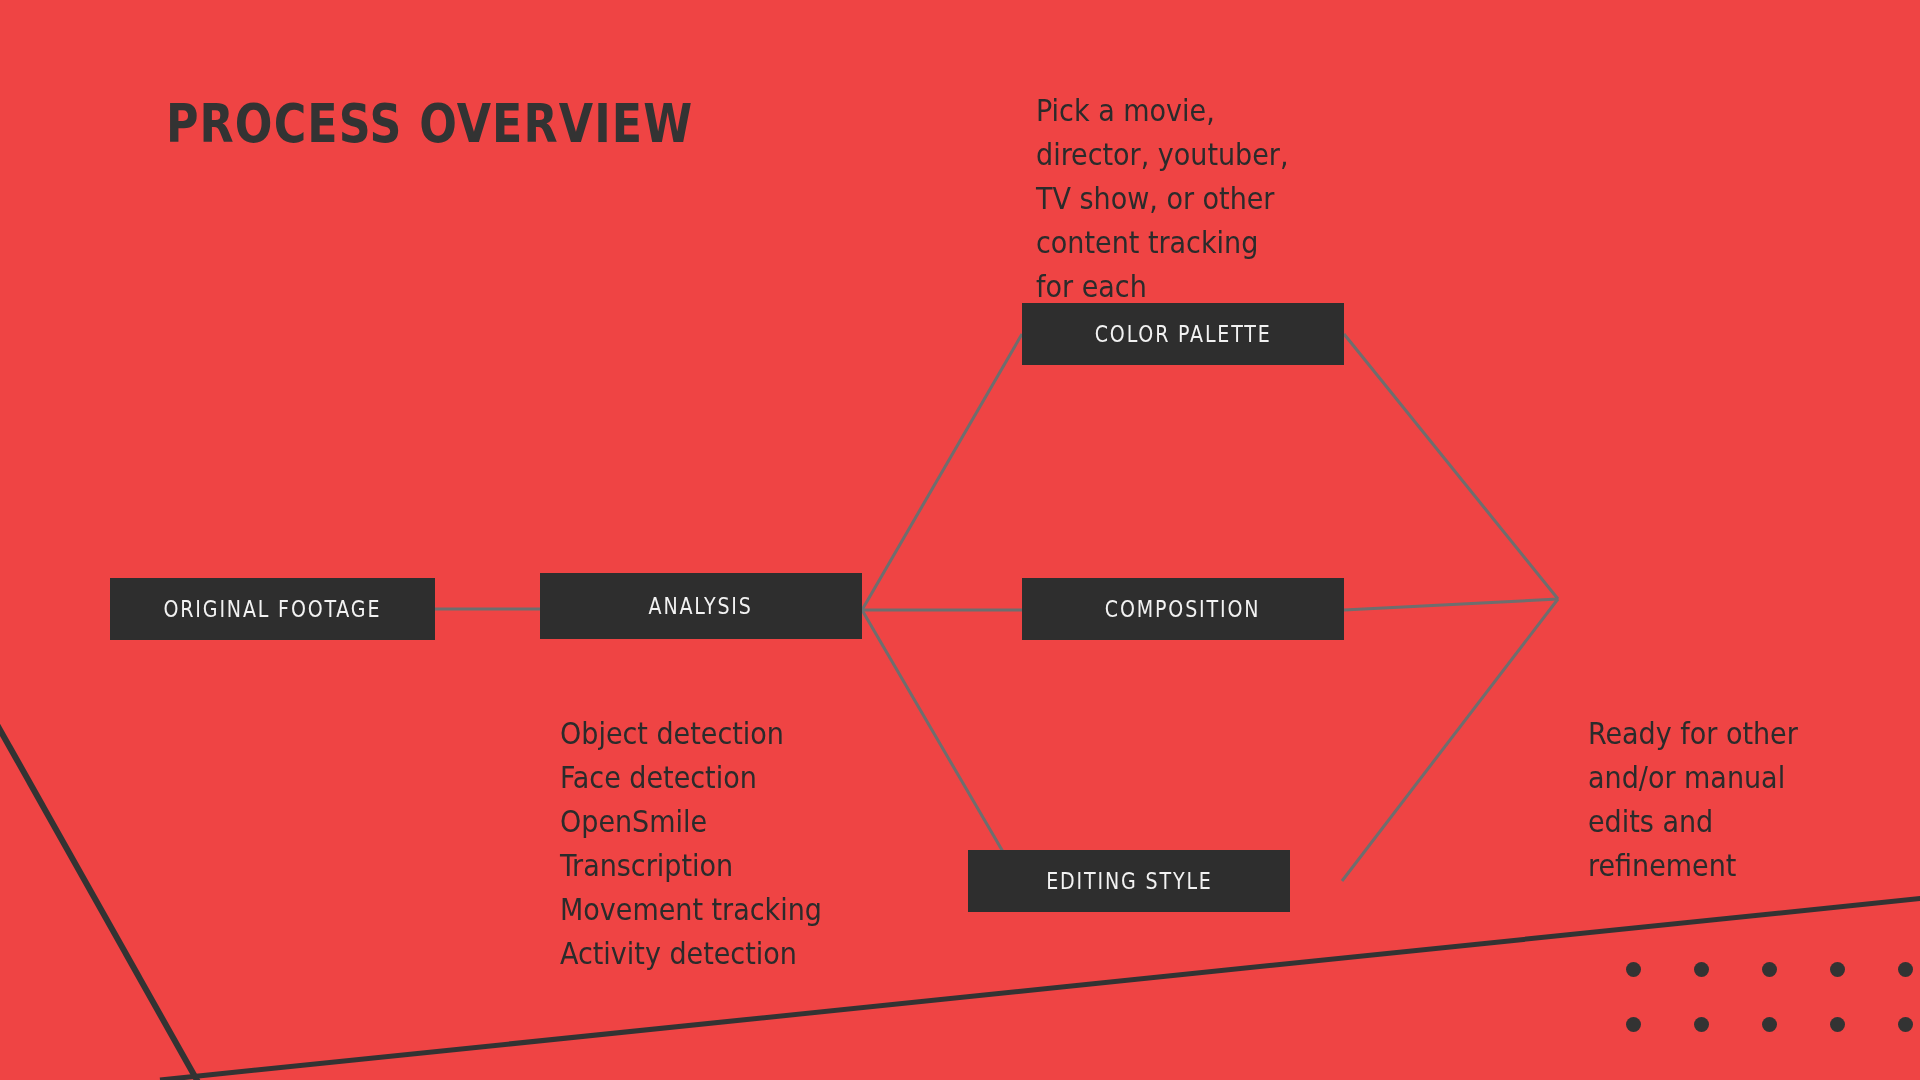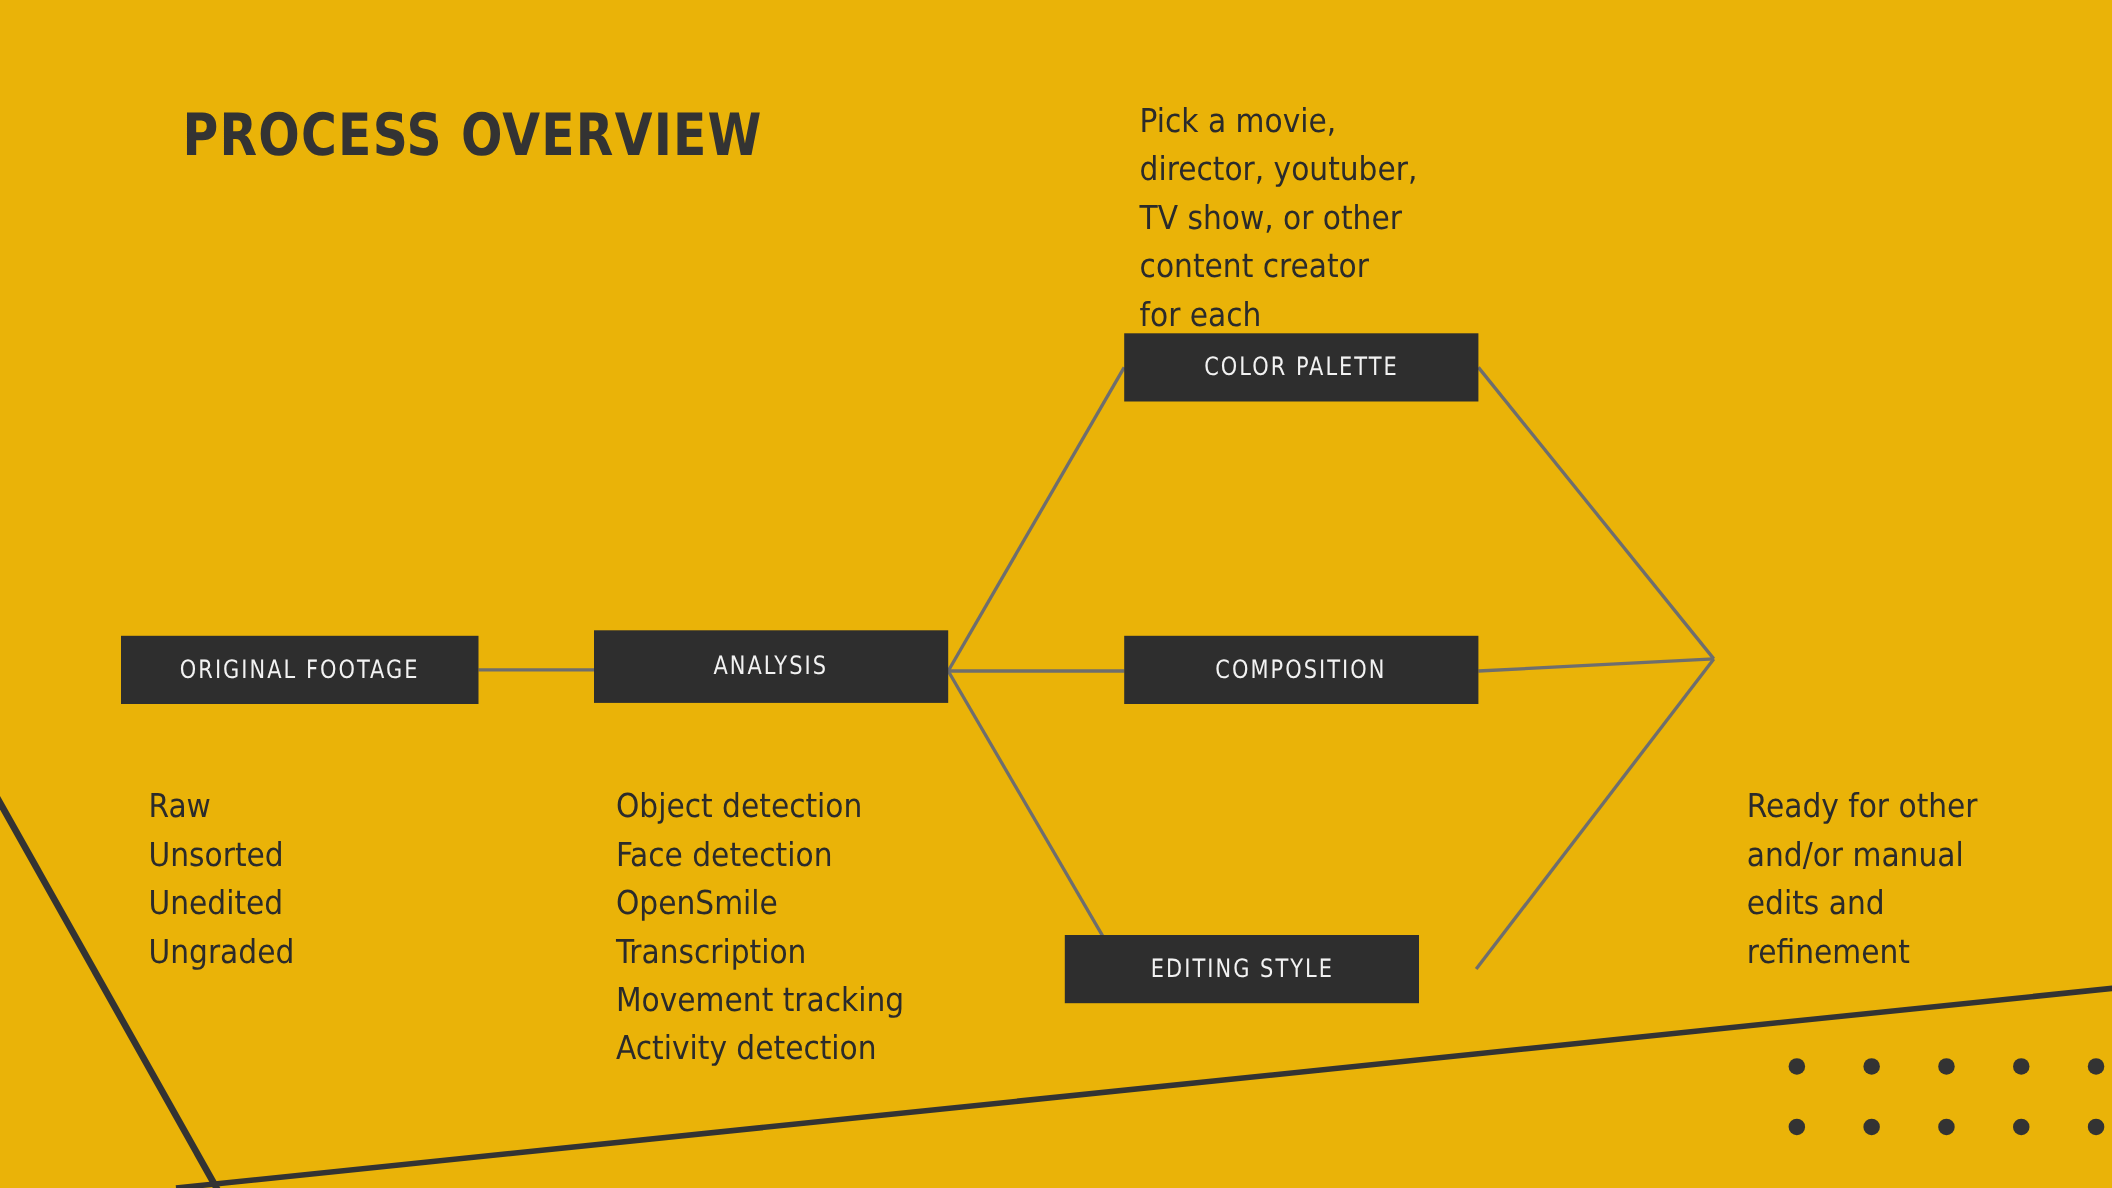--- a/index.html
+++ b/index.html
@@ -8,21 +8,21 @@
     padding: 0;
     background: #eeeeee;
   }
   body {
     font-family: "Liberation Sans", sans-serif;
   }
   #slide {
     position: relative;
     width: 1920px;
     height: 1080px;
-    background: #eab308;
+    background: #ef4444;
     overflow: hidden;
   }
 
   
   #decor {
     position: absolute;
     left: 0; top: 0;
     width: 1920px; height: 1080px;
     pointer-events: none;
   }
@@ -130,21 +130,21 @@
     <line x1="-10" y1="712" x2="198" y2="1082" stroke="#333333" stroke-width="6"></line>
     <line x1="160" y1="1080" x2="1925" y2="898" stroke="#333333" stroke-width="5"></line>
   </svg>
 
   <div id="title">PROCESS OVERVIEW</div>
 
   <div id="callout">
     <span>Pick a movie,
 director, youtuber,
 TV show, or other
-content creator</span><span id="callout-em">for each</span>
+content tracking</span><span id="callout-em">for each</span>
   </div>
 
   <svg id="connectors" viewBox="0 0 1920 1080" preserveAspectRatio="none">
 
     <line x1="435" y1="609" x2="540" y2="609" stroke="#6e6e6e" stroke-width="3"></line>
 
     <line x1="862" y1="610" x2="1022" y2="334" stroke="#6e6e6e" stroke-width="3"></line>
     <line x1="862" y1="610" x2="1022" y2="610" stroke="#6e6e6e" stroke-width="3"></line>
     <line x1="862" y1="610" x2="1020" y2="881" stroke="#6e6e6e" stroke-width="3"></line>
 
@@ -167,24 +167,20 @@
 
   <div class="node" id="node-color">
     <span class="node-label">COLOR PALETTE</span>
   </div>
 
   <div class="node" id="node-editing">
     <span class="node-label">EDITING STYLE</span>
   </div>
 
 
-  <div class="textblock" id="text-original">Raw
-Unsorted
-Unedited
-Ungraded</div>
 
   <div class="textblock" id="text-analysis">Object detection
 Face detection
 OpenSmile
 Transcription
 Movement tracking
 Activity detection</div>
 
   <div class="textblock" id="text-ai">Ready for other
 and/or manual

